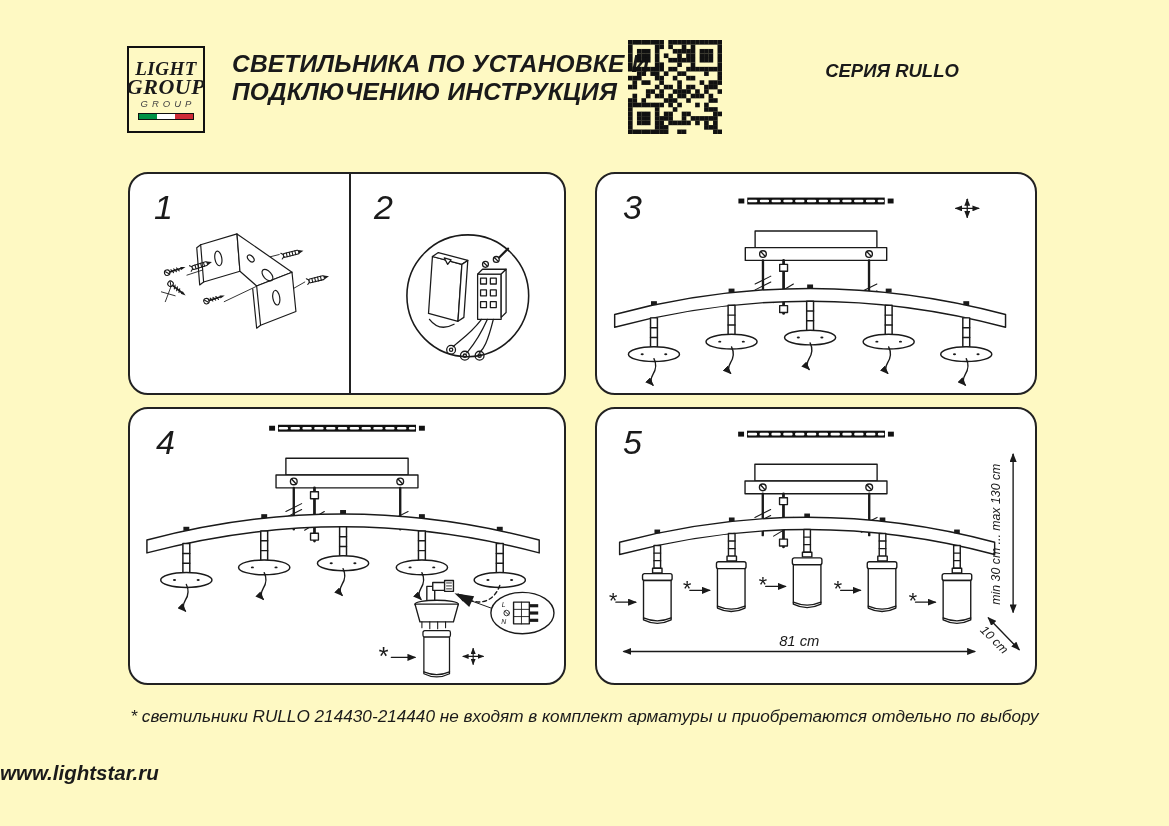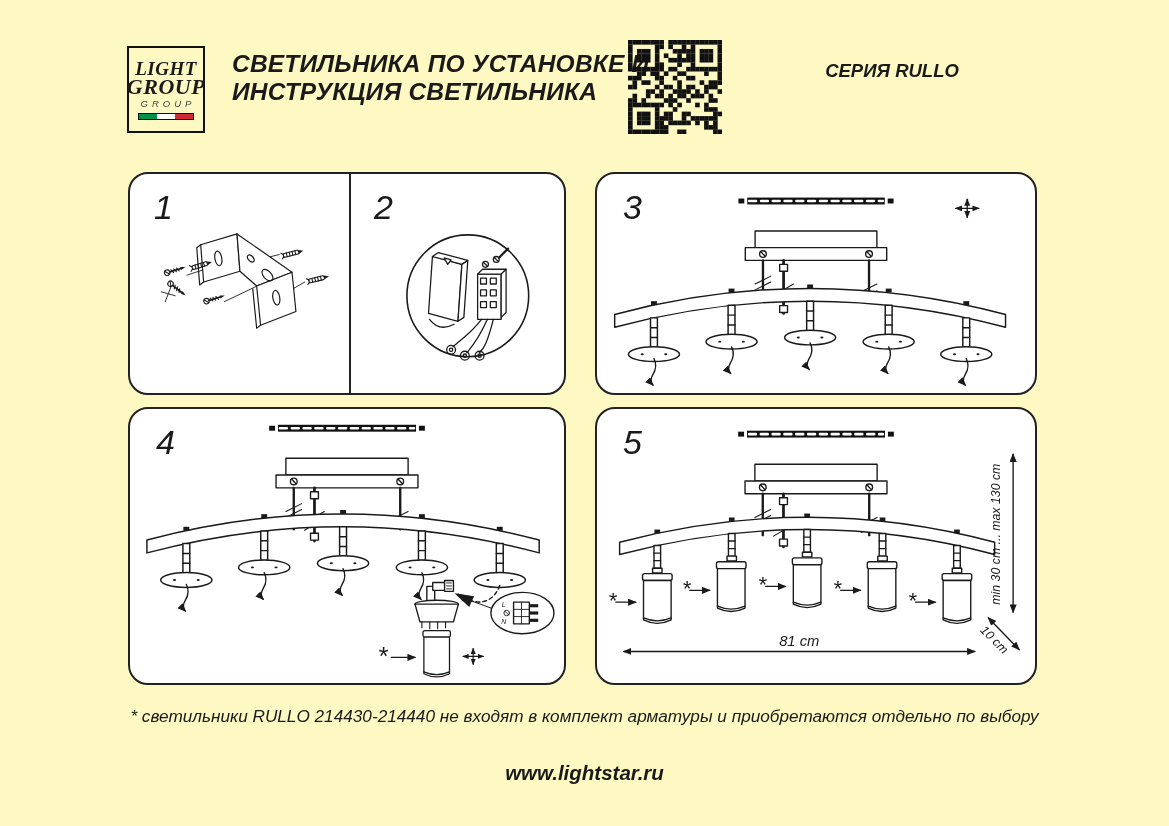--- a/index.html
+++ b/index.html
@@ -22,21 +22,21 @@
   .panel{position:absolute;border:2px solid #222;border-radius:20px;box-sizing:border-box;background:#fff;}
   #box12{left:128px;top:172px;width:438px;height:223px;}
   #box3 {left:595px;top:172px;width:442px;height:223px;}
   #box4 {left:128px;top:407px;width:438px;height:278px;}
   #box5 {left:595px;top:407px;width:442px;height:278px;}
   .divider{position:absolute;left:219px;top:0;bottom:0;width:2px;background:#222;}
   .stepnum{position:absolute;font-size:34px;font-weight:400;color:#1a1a1a;}
   .panel svg.draw{position:absolute;left:0;top:0;width:100%;height:100%;}
   
   .note{position:absolute;left:0;top:706px;width:100%;text-align:center;font-size:17.2px;}
-  .site{position:absolute;left:0;top:761px;width:100%;text-align:center;font-size:20.5px;font-weight:700;}
+  .site{position:absolute;left:0;top:761px;width:100%;font-size:20.5px;font-weight:700;}
   svg text{font-family:"Liberation Sans",sans-serif;fill:#1a1a1a;}
 </style>
 </head>
 <body>
 
 <svg width="0" height="0" style="position:absolute" aria-hidden="true">
 <defs>
   <marker id="mA" viewBox="0 0 10 8" refX="8.5" refY="4" markerWidth="9" markerHeight="7.2" orient="auto-start-reverse" markerUnits="userSpaceOnUse">
     <path d="M0 0 L10 4 L0 8 Z" fill="#1a1a1a"></path>
   </marker>
@@ -170,21 +170,21 @@
     <div class="l3">GROUP</div>
     <div class="flag">
       <i style="background:#009246"></i>
         <i style="background:#ffffff"></i>
         <i style="background:#ce2b37"></i>
     </div>
   </div>
 
   <div class="title">
     <div>СВЕТИЛЬНИКА ПО УСТАНОВКЕ И</div>
-    <div>ИНСТРУКЦИЯ СВЕТИЛЬНИКА</div>
+    <div>ПОДКЛЮЧЕНИЮ ИНСТРУКЦИЯ</div>
   </div>
 
   <svg id="qr-svg" class="qr" viewBox="0 0 94 94" fill="#111">
       <rect x="0.00" y="0.00" width="4.63" height="4.63"></rect>
       <rect x="4.48" y="0.00" width="4.63" height="4.63"></rect>
       <rect x="8.95" y="0.00" width="4.63" height="4.63"></rect>
       <rect x="13.43" y="0.00" width="4.63" height="4.63"></rect>
       <rect x="17.90" y="0.00" width="4.63" height="4.63"></rect>
       <rect x="22.38" y="0.00" width="4.63" height="4.63"></rect>
       <rect x="26.86" y="0.00" width="4.63" height="4.63"></rect>

